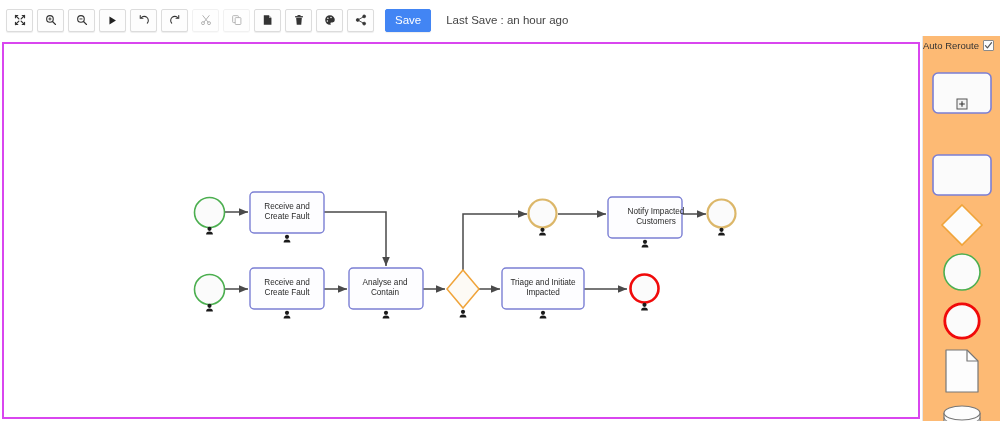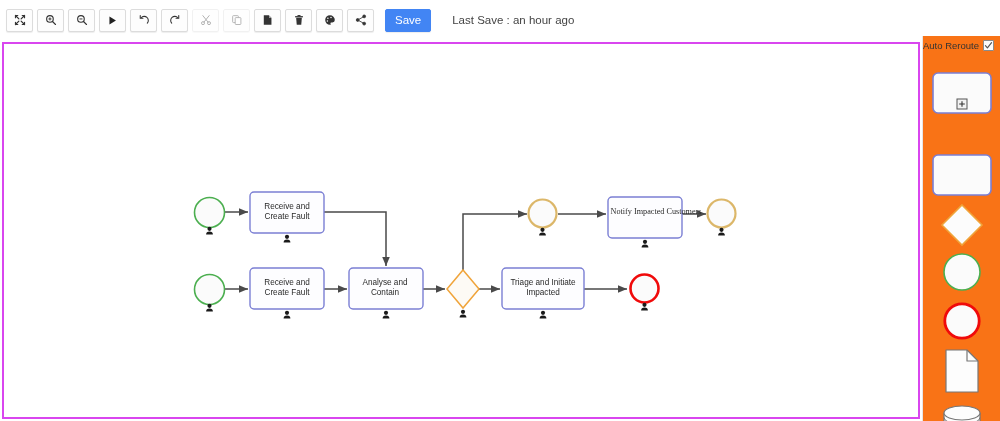--- a/index.html
+++ b/index.html
@@ -39,21 +39,21 @@
     background: #fdfdfd;
     border: 1px solid #dcdcdc;
     border-radius: 2px;
     cursor: pointer; white-space: nowrap;
     box-shadow: 0 1px 1px rgba(0,0,0,.07);
   }
   .txtbtn.primary {
     background: #4285f4; border-color:#4285f4; color: #fff;
   }
   .lastsave {
-    font-size: 11.5px; color: #444; margin-left: 17px; white-space: nowrap;
+    font-size: 11.5px; color: #444; margin-left: 11px; white-space: nowrap;
   }
   .sp4 { width: 3px; }
 
   
   .canvas {
     position: absolute; left: 2px; top: 42px;
     width: 918px; height: 377px;
     background: #ffffff;
     border: 2px solid #d946ef;
     overflow: hidden;
@@ -69,21 +69,21 @@
     color: #2a2a2a;
     font-family: "Liberation Sans", sans-serif;
     pointer-events: none;
   }
 
   
   .palette {
     position: absolute; left: 922px; top: 36px;
     width: 78px; height: 385px;
     border-left: 1px solid #e6e6e6;
-    background: #f97316;
+    background: #fdba74;
   }
   .auto-row {
     position: absolute; left: 0px; top: 4px; width: 78px;
     display: flex; align-items: center; gap: 4px;
     font-size: 9.5px; color: #333;
   }
   .cbox {
     width: 11px; height: 11px;
     border: 1px solid #8b8b8b; border-radius: 1px;
     background: #fcfcfc;
@@ -288,21 +288,21 @@
         <g transform="translate(640.5,264)">
             <circle cx="0" cy="-3.2" r="2.1"></circle>
             <path d="M-3.4,2.6 a3.4,3.0 0 0 1 6.8,0 z"></path>
           </g>
       </g>
     </svg>
 
     <div class="nodelabel" style="left:248px; top:158px; width:70px;">Receive and Create Fault</div>
     <div class="nodelabel" style="left:248px; top:234px; width:70px;">Receive and Create Fault</div>
     <div class="nodelabel" style="left:347px; top:234px; width:68px;">Analyse and Contain</div>
-    <div class="nodelabel" style="left:606px; top:163px; width:92px;font-family:Liberation Serif, serif;">Notify Impacted Customers</div>
+    <div class="nodelabel" style="left:606px; top:163px; width:92px;">Notify Impacted Customers</div>
     <div class="nodelabel" style="left:500px; top:234px; width:78px;">Triage and Initiate Impacted</div>
   </div>
 
   <div class="palette">
 
     <div class="auto-row">
       <span>Auto Reroute</span>
       <span class="cbox">
         <svg width="9" height="9" viewBox="0 0 10 10" fill="none" stroke="#555" stroke-width="1.3" stroke-linecap="round" stroke-linejoin="round">
           <path d="M1.6 5.2 L3.8 7.6 L8.4 1.8"></path>

